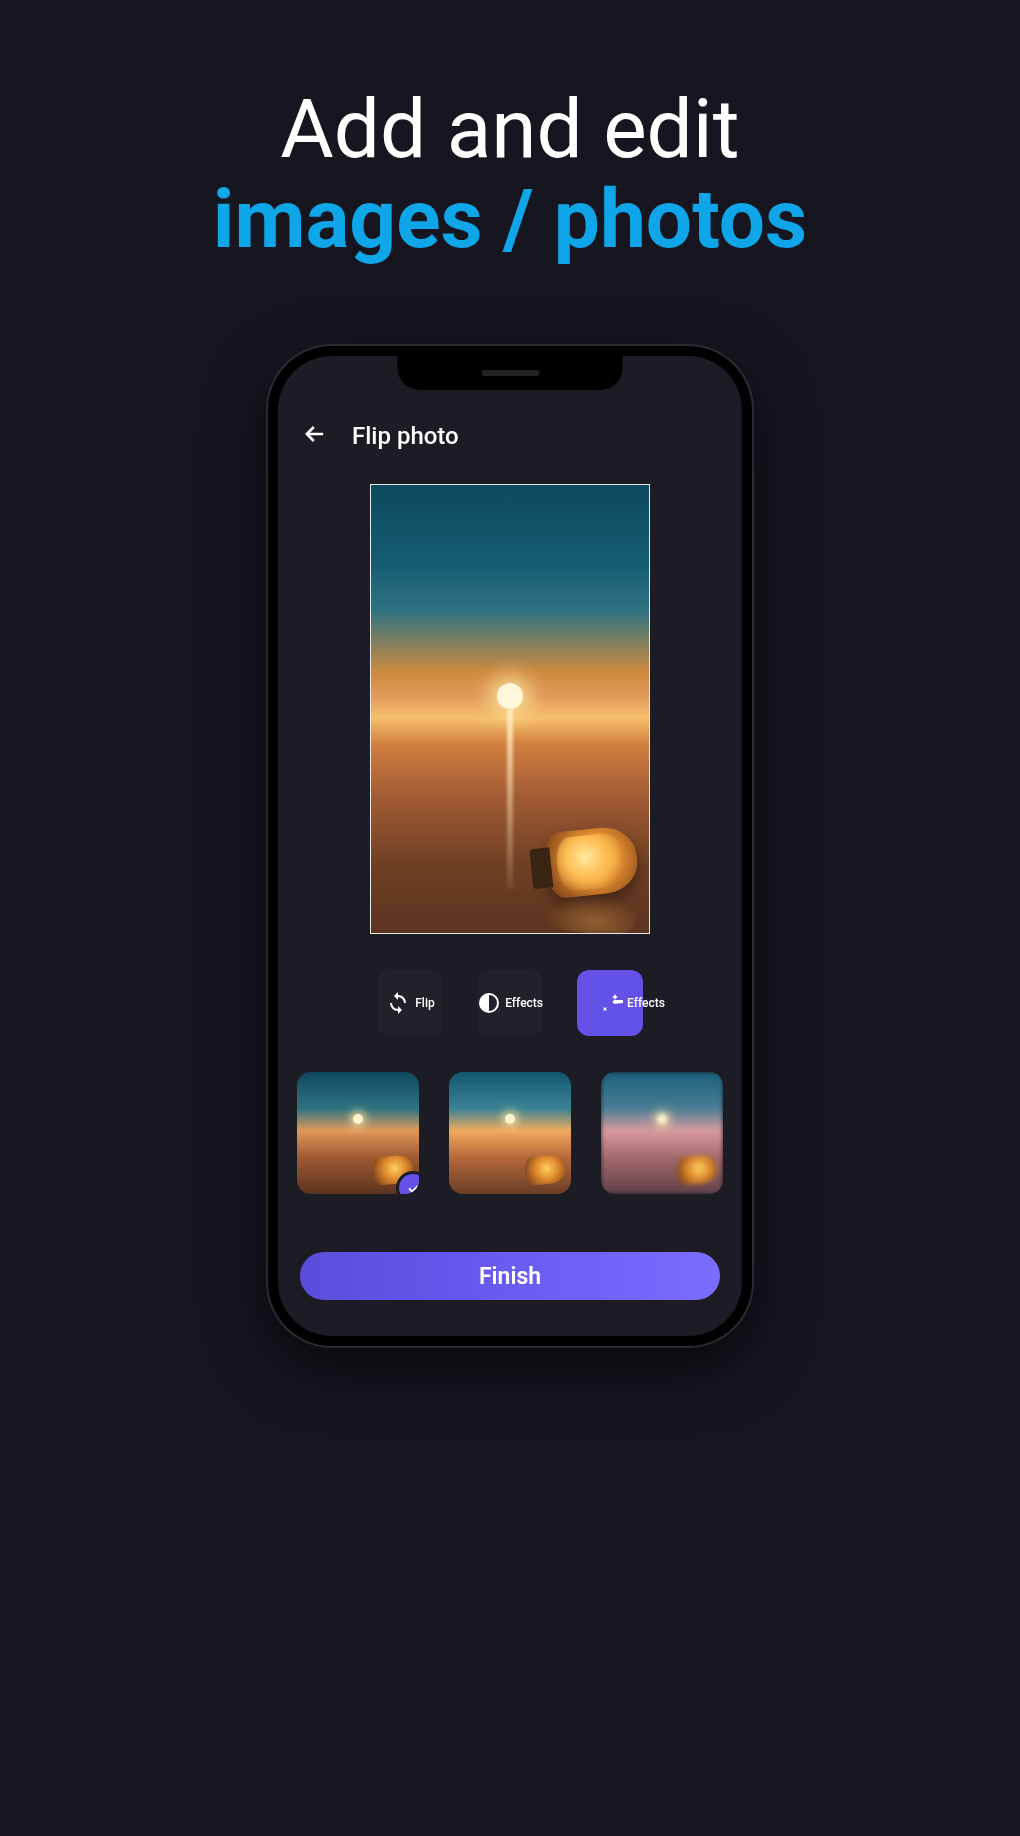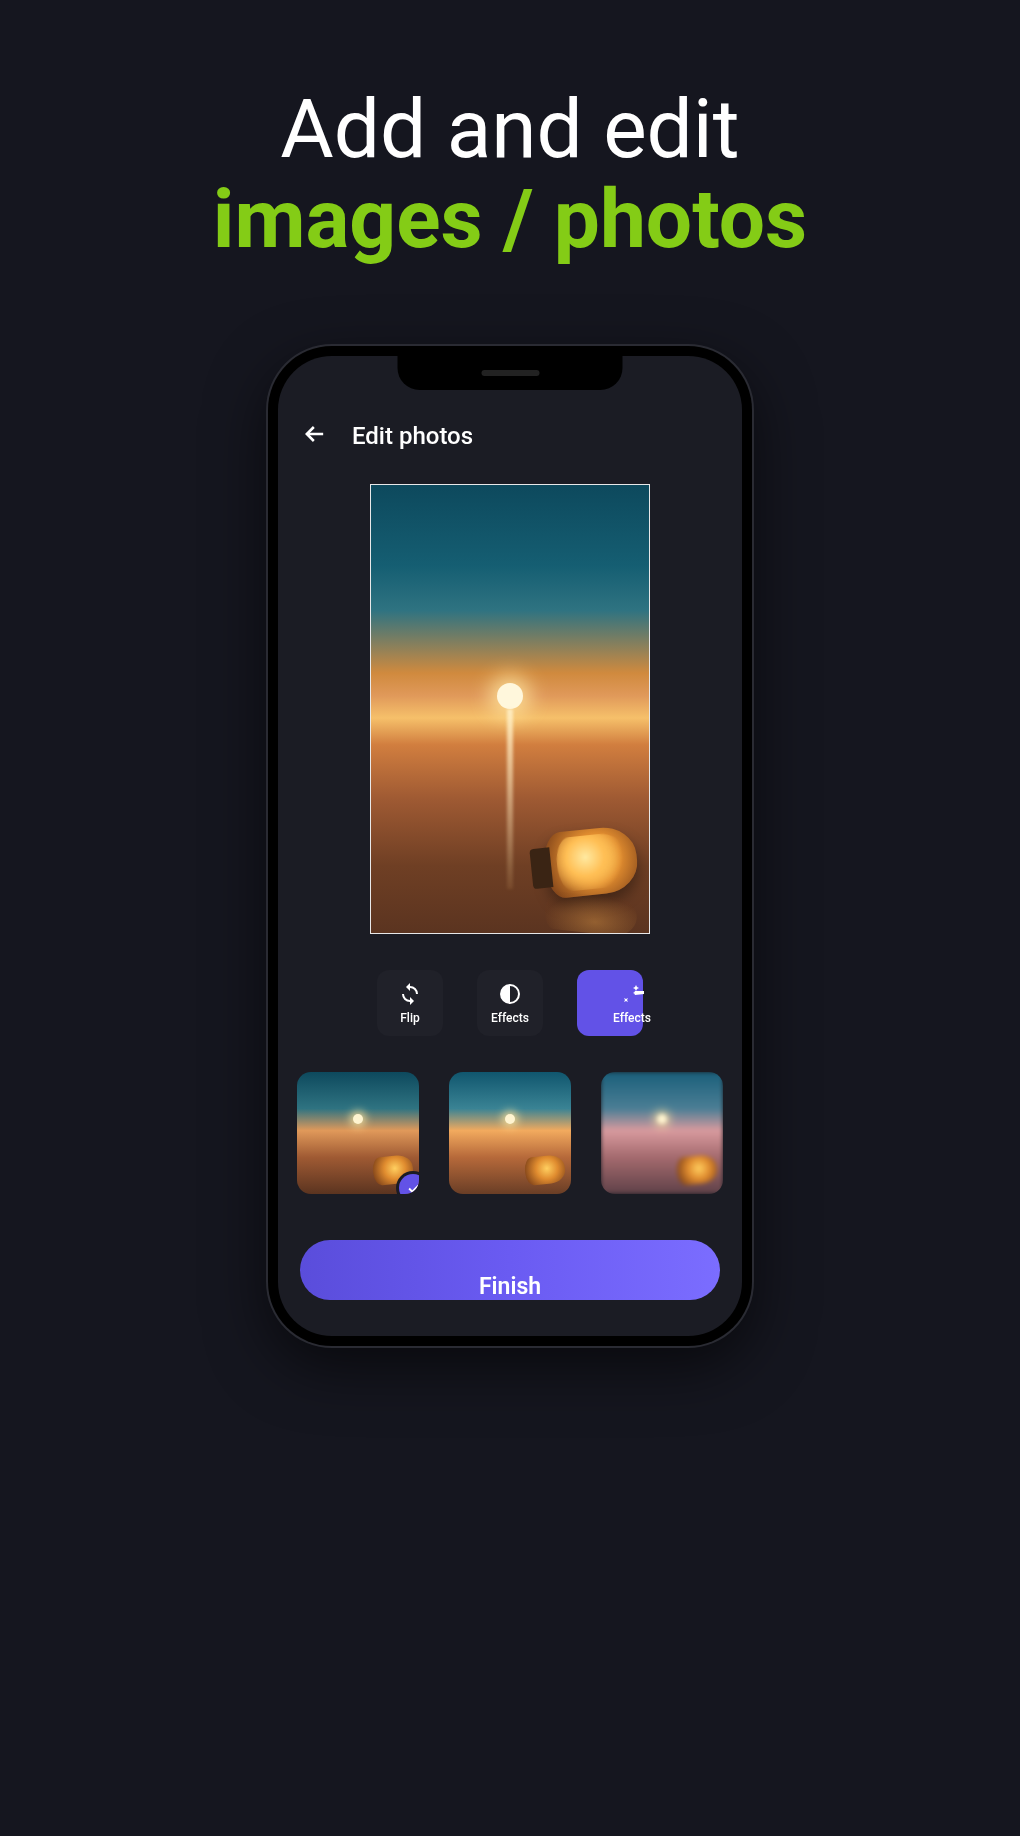--- a/index.html
+++ b/index.html
@@ -19,21 +19,21 @@
     width: 100%;
     text-align: center;
     line-height: 1.05;
   }
   .headline .line1 {
     color: #ffffff;
     font-size: 82px;
     font-weight: 400;
   }
   .headline .line2 {
-    color: #84cc16;
+    color: #0ea5e9;
     font-size: 82px;
     font-weight: 700;
     margin-top: 4px;
   }
 
   
   .phone {
     position: absolute;
     top: 346px;
     left: 50%;
@@ -191,21 +191,21 @@
     width: 100%;
     display: flex;
     justify-content: center;
     gap: 34px;
   }
   .tool {
     width: 66px;
     height: 66px;
     border-radius: 12px;
     display: flex;
-    flex-direction: column;
+    flex-direction: row;
     align-items: center;
     justify-content: center;
     gap: 4px;
   }
   .tool.plain { background: #202129; }
   .tool.active { background: #6252e7; padding-left: 44px; }
   .tool .ico { width: 26px; height: 26px; display:flex; align-items:center; justify-content:center; }
   .tool .ico svg { width: 24px; height: 24px; fill: #fff; }
   .tool .lbl { color: #fff; font-size: 12px; font-weight: 500; }
 
@@ -267,25 +267,25 @@
     box-shadow:0 0 0 3px #1b1c24;
   }
   .check-badge svg{width:15px;height:15px;stroke:#fff;stroke-width:3;fill:none;}
 
   
   .finish-btn {
     position: absolute;
     bottom: 36px;
     left: 22px;
     right: 22px;
-    height: 60px;
+    height: 48px;
     background: linear-gradient(90deg,#5a4ddb 0%, #6a5bf2 50%, #7b6dff 100%);
     border-radius: 30px;
     display: flex;
-    align-items: flex-end;
+    align-items: center;
     justify-content: center;
     color: #fff;
     font-size: 23px;
     font-weight: 600;
   }
 </style>
 </head>
 <body>
 
 <div class="headline">
@@ -299,21 +299,21 @@
 
     <div class="appbar">
       <div class="back-arrow">
         <span>
           <svg viewBox="0 0 24 24">
               <path d="M19 12H5"></path>
               <path d="M11 18l-6-6 6-6"></path>
             </svg>
         </span>
       </div>
-      <div class="appbar-title">Edit photos</div>
+      <div class="appbar-title">Flip photo</div>
     </div>
 
     <div class="photo-stage">
       <div class="photo-canvas">
         <div class="sun"></div>
         <div class="sun-reflection"></div>
         <div class="jar"></div>
         <div class="jar-reflection"></div>
       </div>
     </div>

